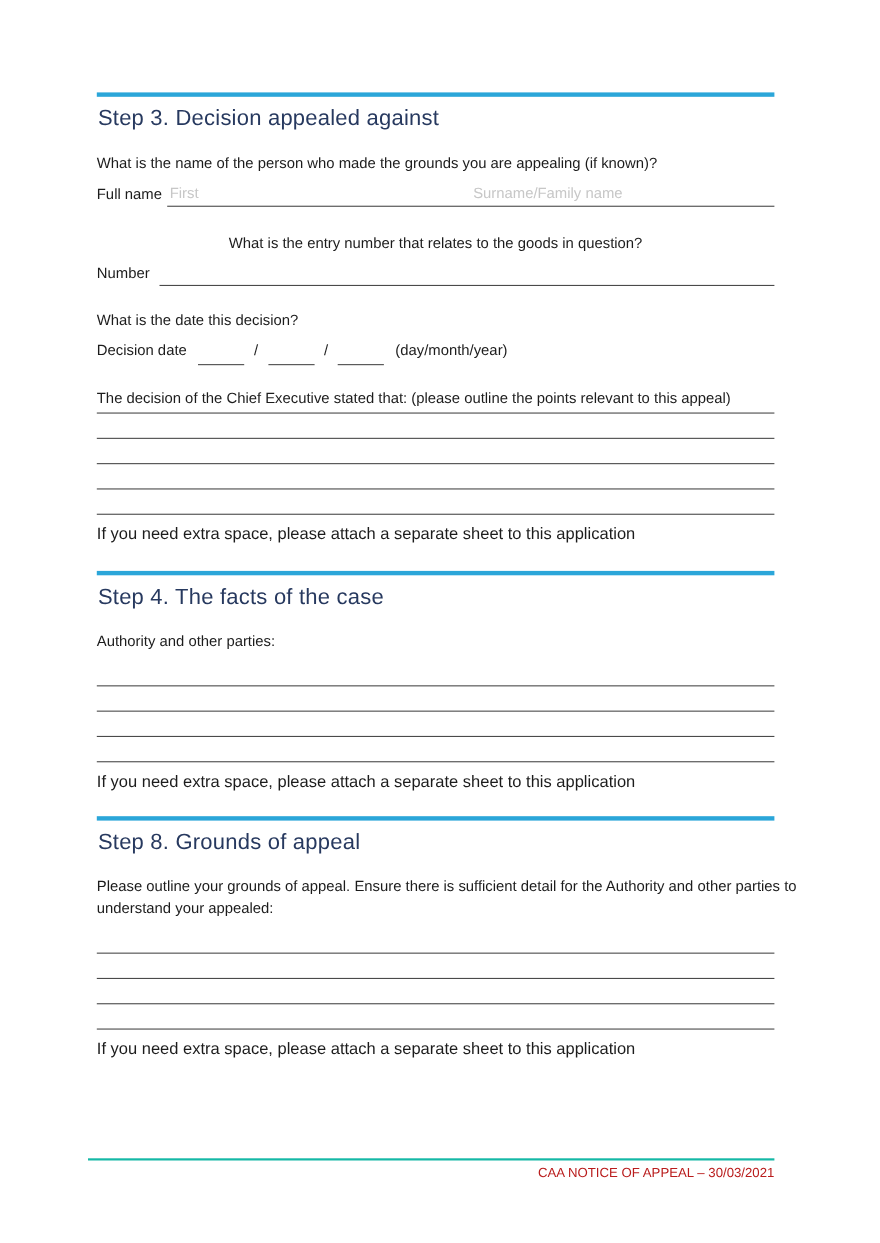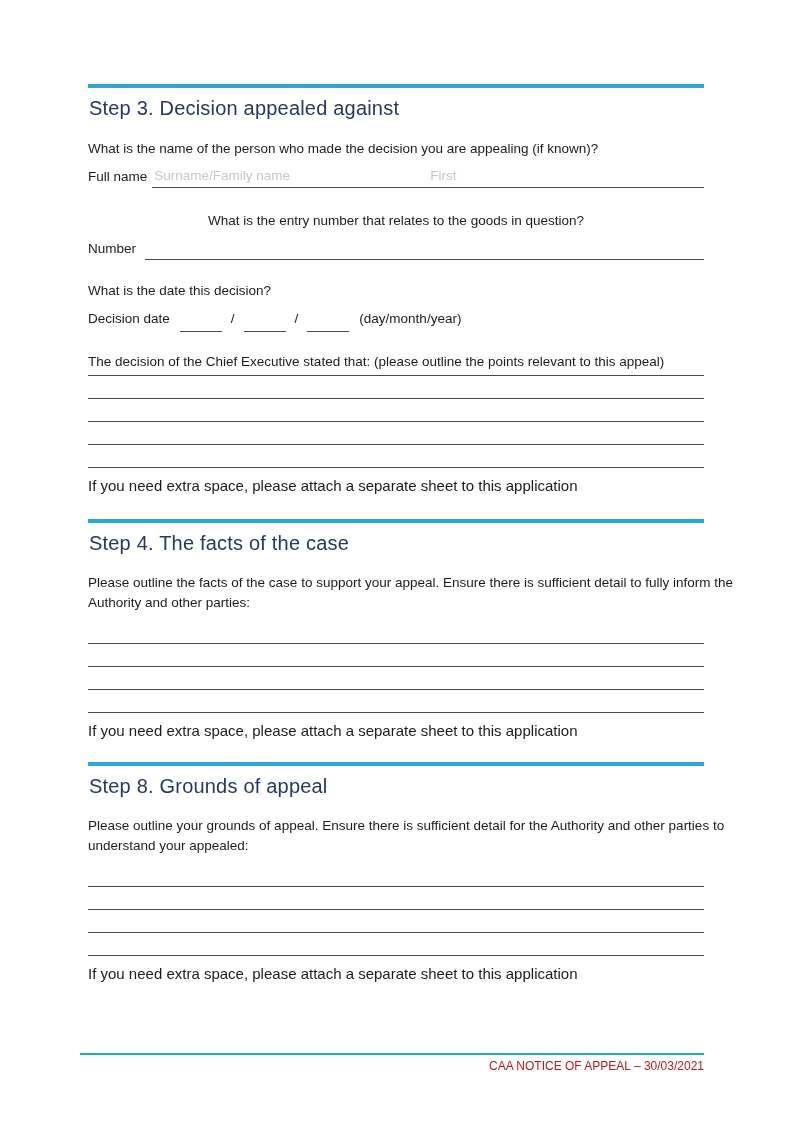--- a/index.html
+++ b/index.html
@@ -119,27 +119,27 @@
 </style>
 </head>
 <body>
 
 <div class="page">
 
   <div class="section">
     <div class="divider"></div>
     <h2 class="section-title">Step 3. Decision appealed against</h2>
 
-    <div class="question">What is the name of the person who made the decision you are appealing (if known)?</div>
+    <div class="question">What is the name of the person who made the grounds you are appealing (if known)?</div>
 
     <div class="field-row">
       <span class="field-label">Full name</span>
       <div class="field-line name-line">
+        <input class="ghost-input half" type="text" placeholder="First" style="">
         <input class="ghost-input half" type="text" placeholder="Surname/Family name" style="">
-        <input class="ghost-input half" type="text" placeholder="First" style="">
       </div>
     </div>
 
     <div class="question q-gap-lg">What is the entry number that relates to the goods in question?</div>
 
     <div class="field-row">
       <span class="field-label">Number</span>
       <div class="field-line number-line">
         <input class="ghost-input full" type="text" style="">
       </div>
@@ -164,21 +164,20 @@
     <div class="write-line"></div>
 
     <div class="note">If you need extra space, please attach a separate sheet to this application</div>
   </div>
 
   <div class="section section-gap">
     <div class="divider"></div>
     <h2 class="section-title">Step 4. The facts of the case</h2>
 
     <div class="instruction">
-      <div>Please outline the facts of the case to support your appeal. Ensure there is sufficient detail to fully inform the</div>
       <div>Authority and other parties:</div>
     </div>
 
     <div class="write-line tall"></div>
     <div class="write-line"></div>
     <div class="write-line"></div>
     <div class="write-line"></div>
 
     <div class="note">If you need extra space, please attach a separate sheet to this application</div>
   </div>

